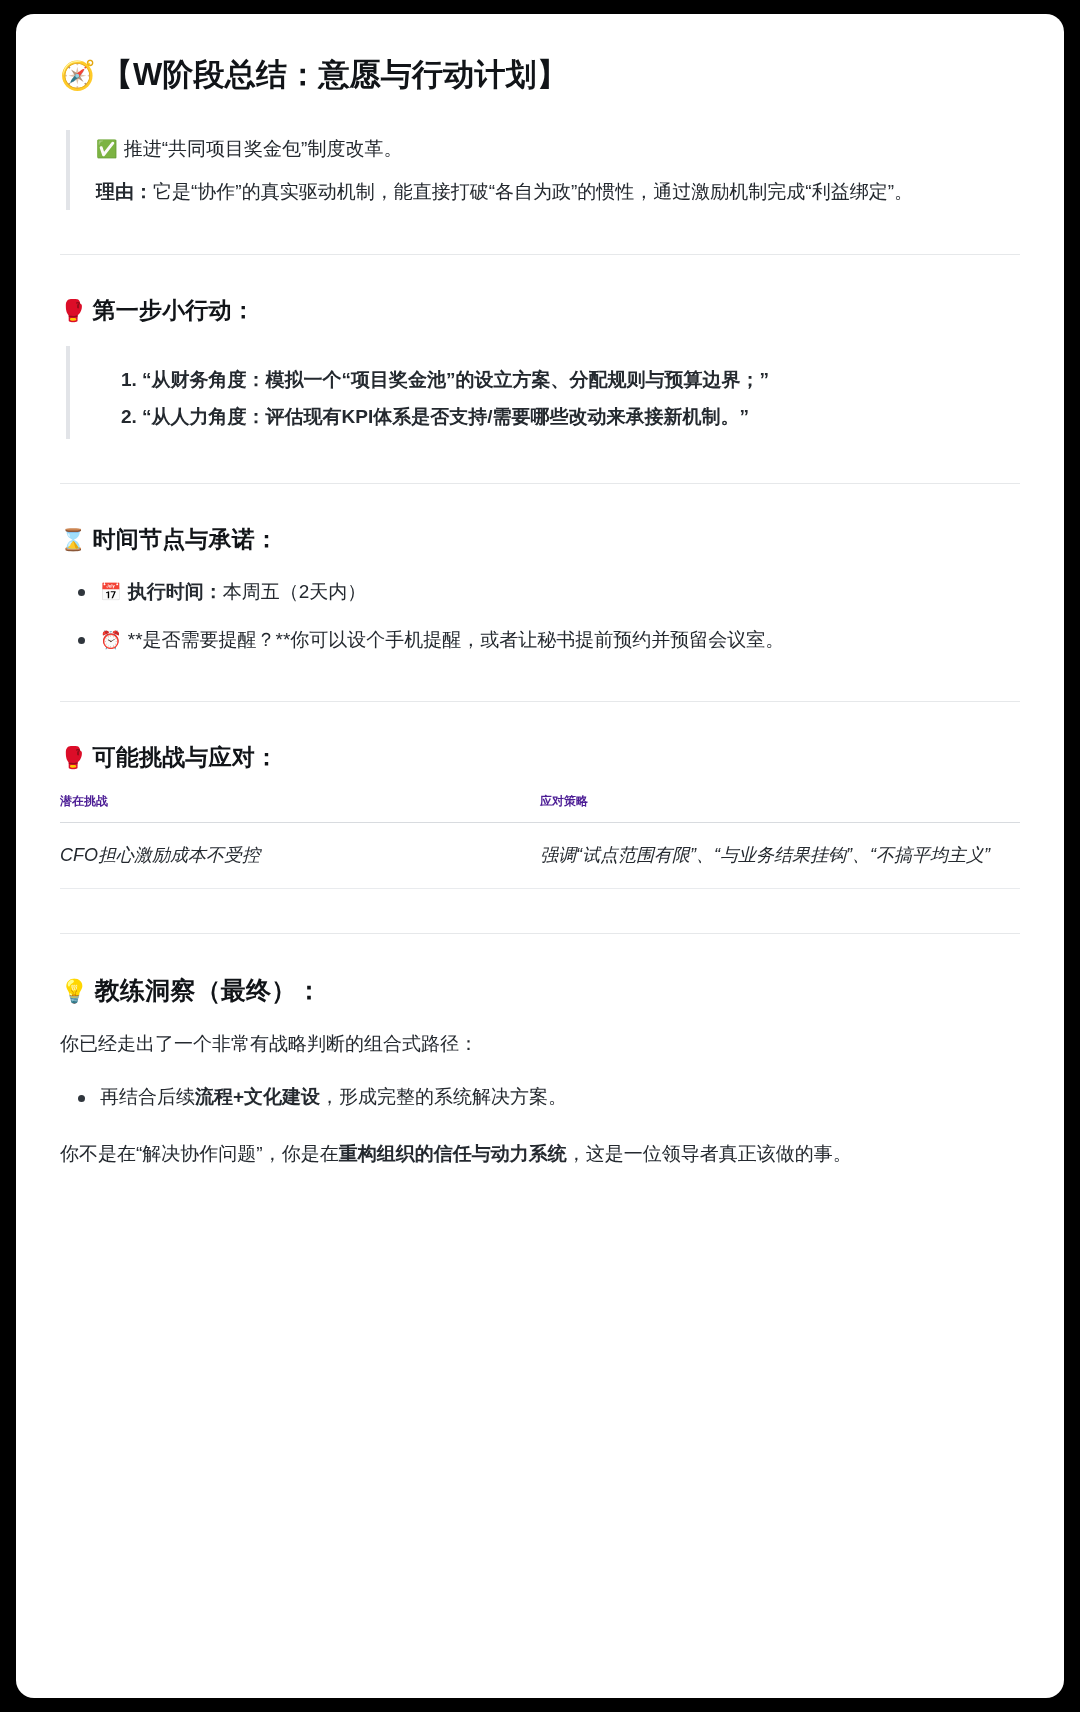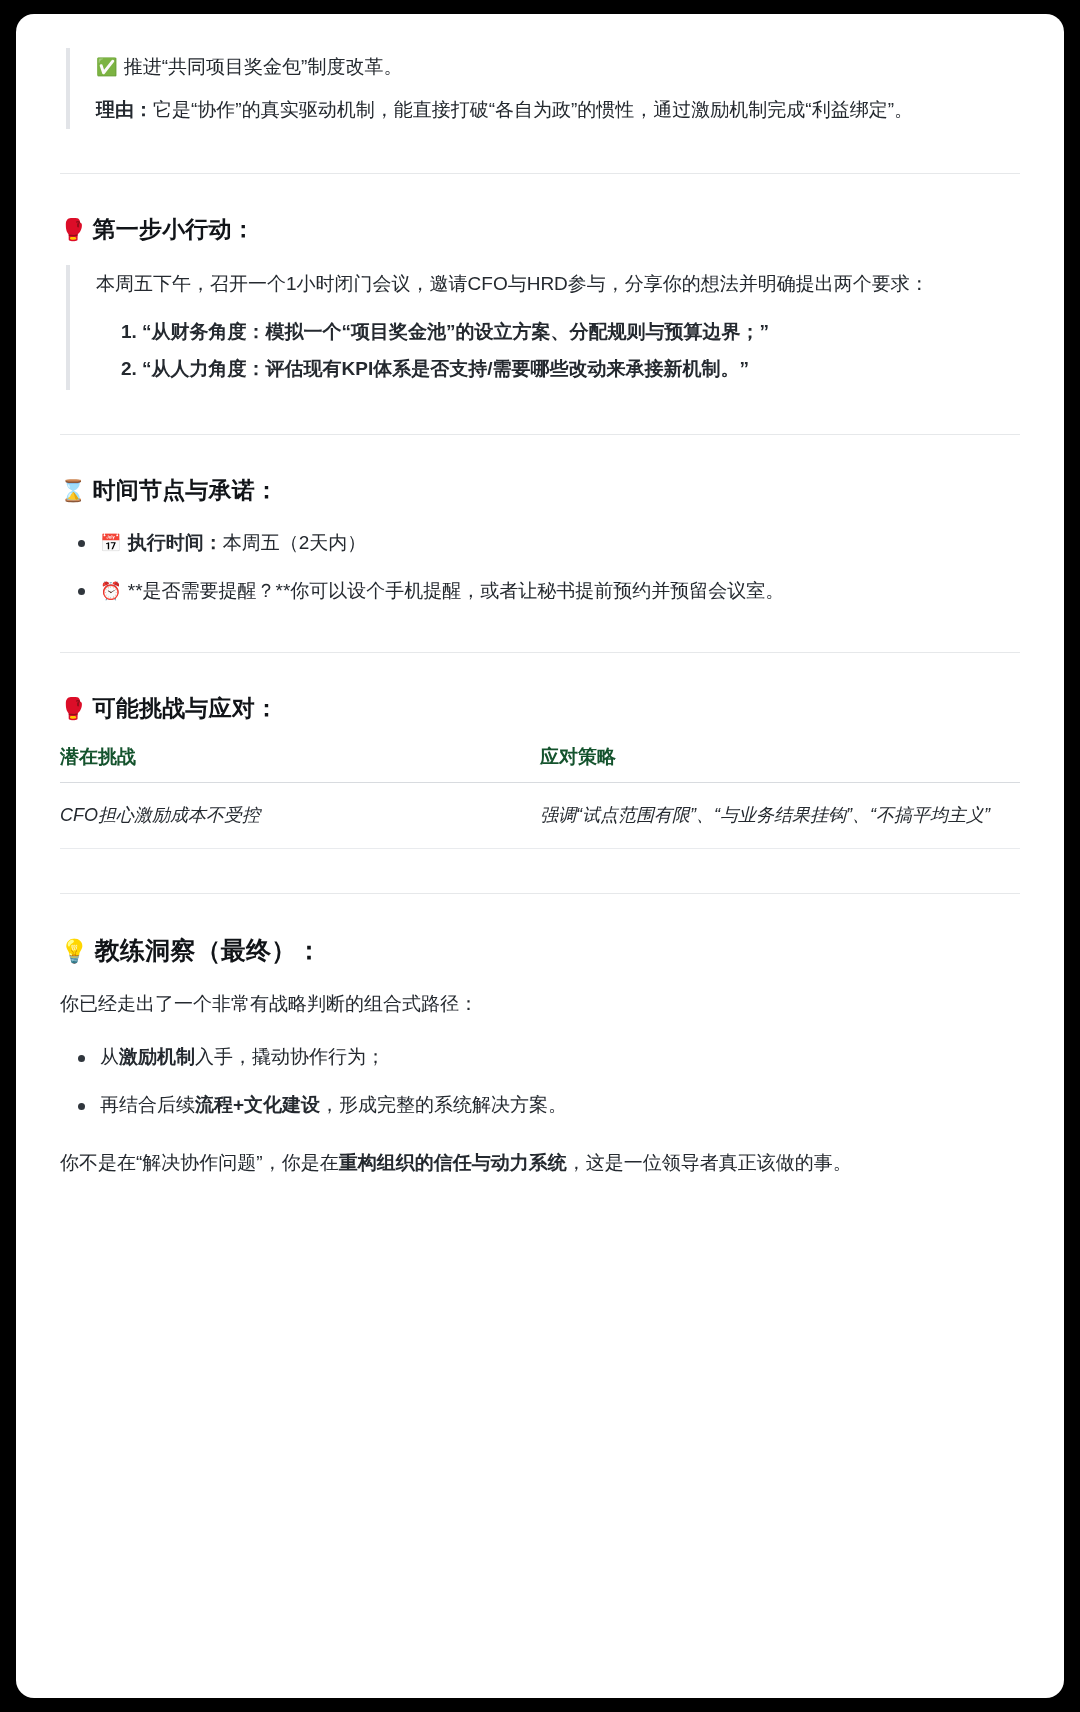--- a/index.html
+++ b/index.html
@@ -117,23 +117,23 @@
   }
 
   
   table.challenge {
     width: 100%;
     border-collapse: collapse;
     margin-top: 4px;
   }
   table.challenge th {
     text-align: left;
-    font-size: 19px;
-    font-weight: 700;
-    color: #14532d;
+    font-size: 12px;
+    font-weight: 700;
+    color: #4c1d95;
     padding: 0 10px 12px 0;
     border-bottom: 1px solid #d8dbdf;
     width: 50%;
   }
   table.challenge td {
     font-size: 18px;
     color: #24292f;
     padding: 18px 10px 18px 0;
     border-bottom: 1px solid #e9ebee;
     line-height: 1.6;
@@ -171,37 +171,39 @@
     border-radius: 50%;
     background: #30363d;
   }
 </style>
 </head>
 <body>
 
 <div class="page">
   <div class="inner">
 
+    <h1 class="doc-title">
+      <span class="emoji">🧭</span><span>【W阶段总结：意愿与行动计划】</span>
+    </h1>
 
     <div class="quote">
       <p>
         <span class="emoji">✅</span><span>推进“共同项目奖金包”制度改革。</span>
       </p>
       <p>
         <span class="strong">理由：</span><span>它是“协作”的真实驱动机制，能直接打破“各自为政”的惯性，通过激励机制完成“利益绑定”。</span>
       </p>
     </div>
 
     <hr class="sep">
 
     <h2 class="sec-title">
       <span class="emoji">🥊</span><span>第一步小行动：</span>
     </h2>
     <div class="quote">
-      <p>本周五下午，召开一个1小时闭门会议，邀请CFO与HRD参与，分享你的想法并明确提出两个要求：</p>
       <ol class="steps">
         <li>“从财务角度：模拟一个“项目奖金池”的设立方案、分配规则与预算边界；”</li>
         <li>“从人力角度：评估现有KPI体系是否支持/需要哪些改动来承接新机制。”</li>
       </ol>
     </div>
 
     <hr class="sep">
 
     <h2 class="sec-title">
       <span class="emoji">⌛</span><span>时间节点与承诺：</span>
@@ -236,23 +238,20 @@
     </table>
 
     <hr class="sep">
 
     <h2 class="sec-title big">
       <span class="emoji">💡</span><span>教练洞察（最终）：</span>
     </h2>
     <p class="body">你已经走出了一个非常有战略判断的组合式路径：</p>
     <ul class="insight">
       <li>
-        <span>从</span><span class="strong">激励机制</span><span>入手，撬动协作行为；</span>
-      </li>
-      <li>
         <span>再结合后续</span><span class="strong">流程+文化建设</span><span>，形成完整的系统解决方案。</span>
       </li>
     </ul>
     <p class="body last">
       <span>你不是在“解决协作问题”，你是在</span><span class="strong">重构组织的信任与动力系统</span><span>，这是一位领导者真正该做的事。</span>
     </p>
 
   </div>
 </div>
 

